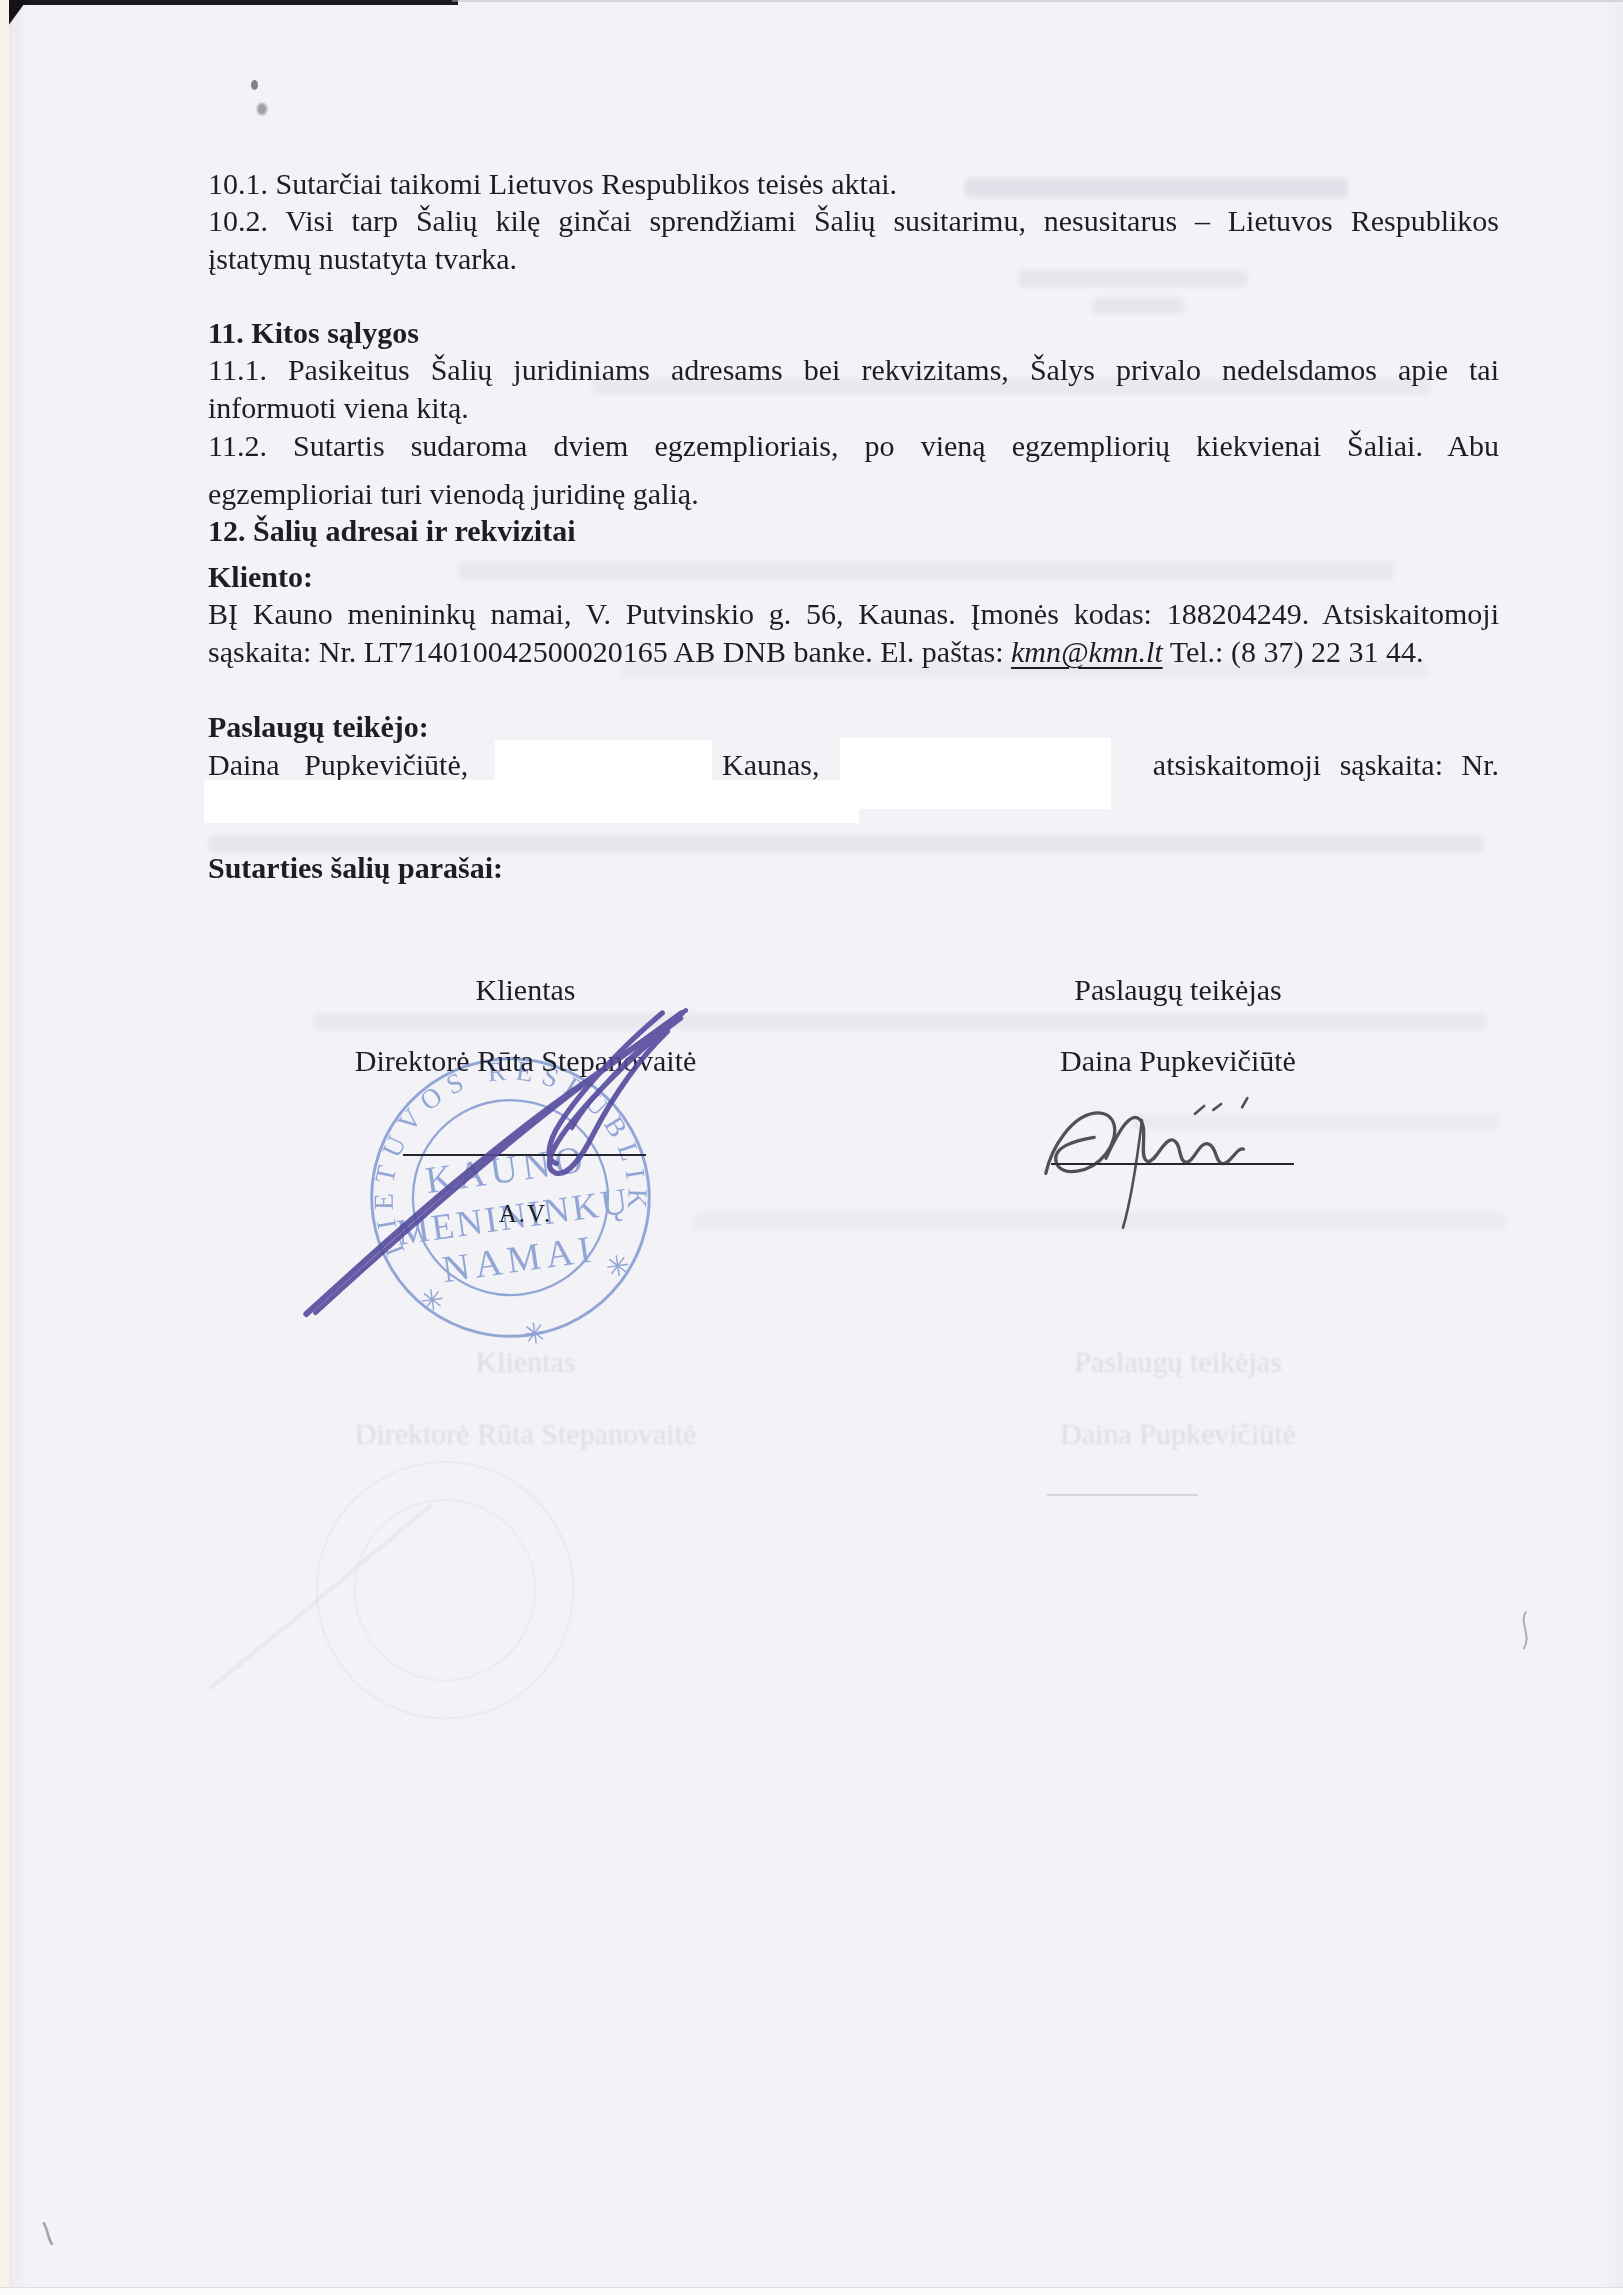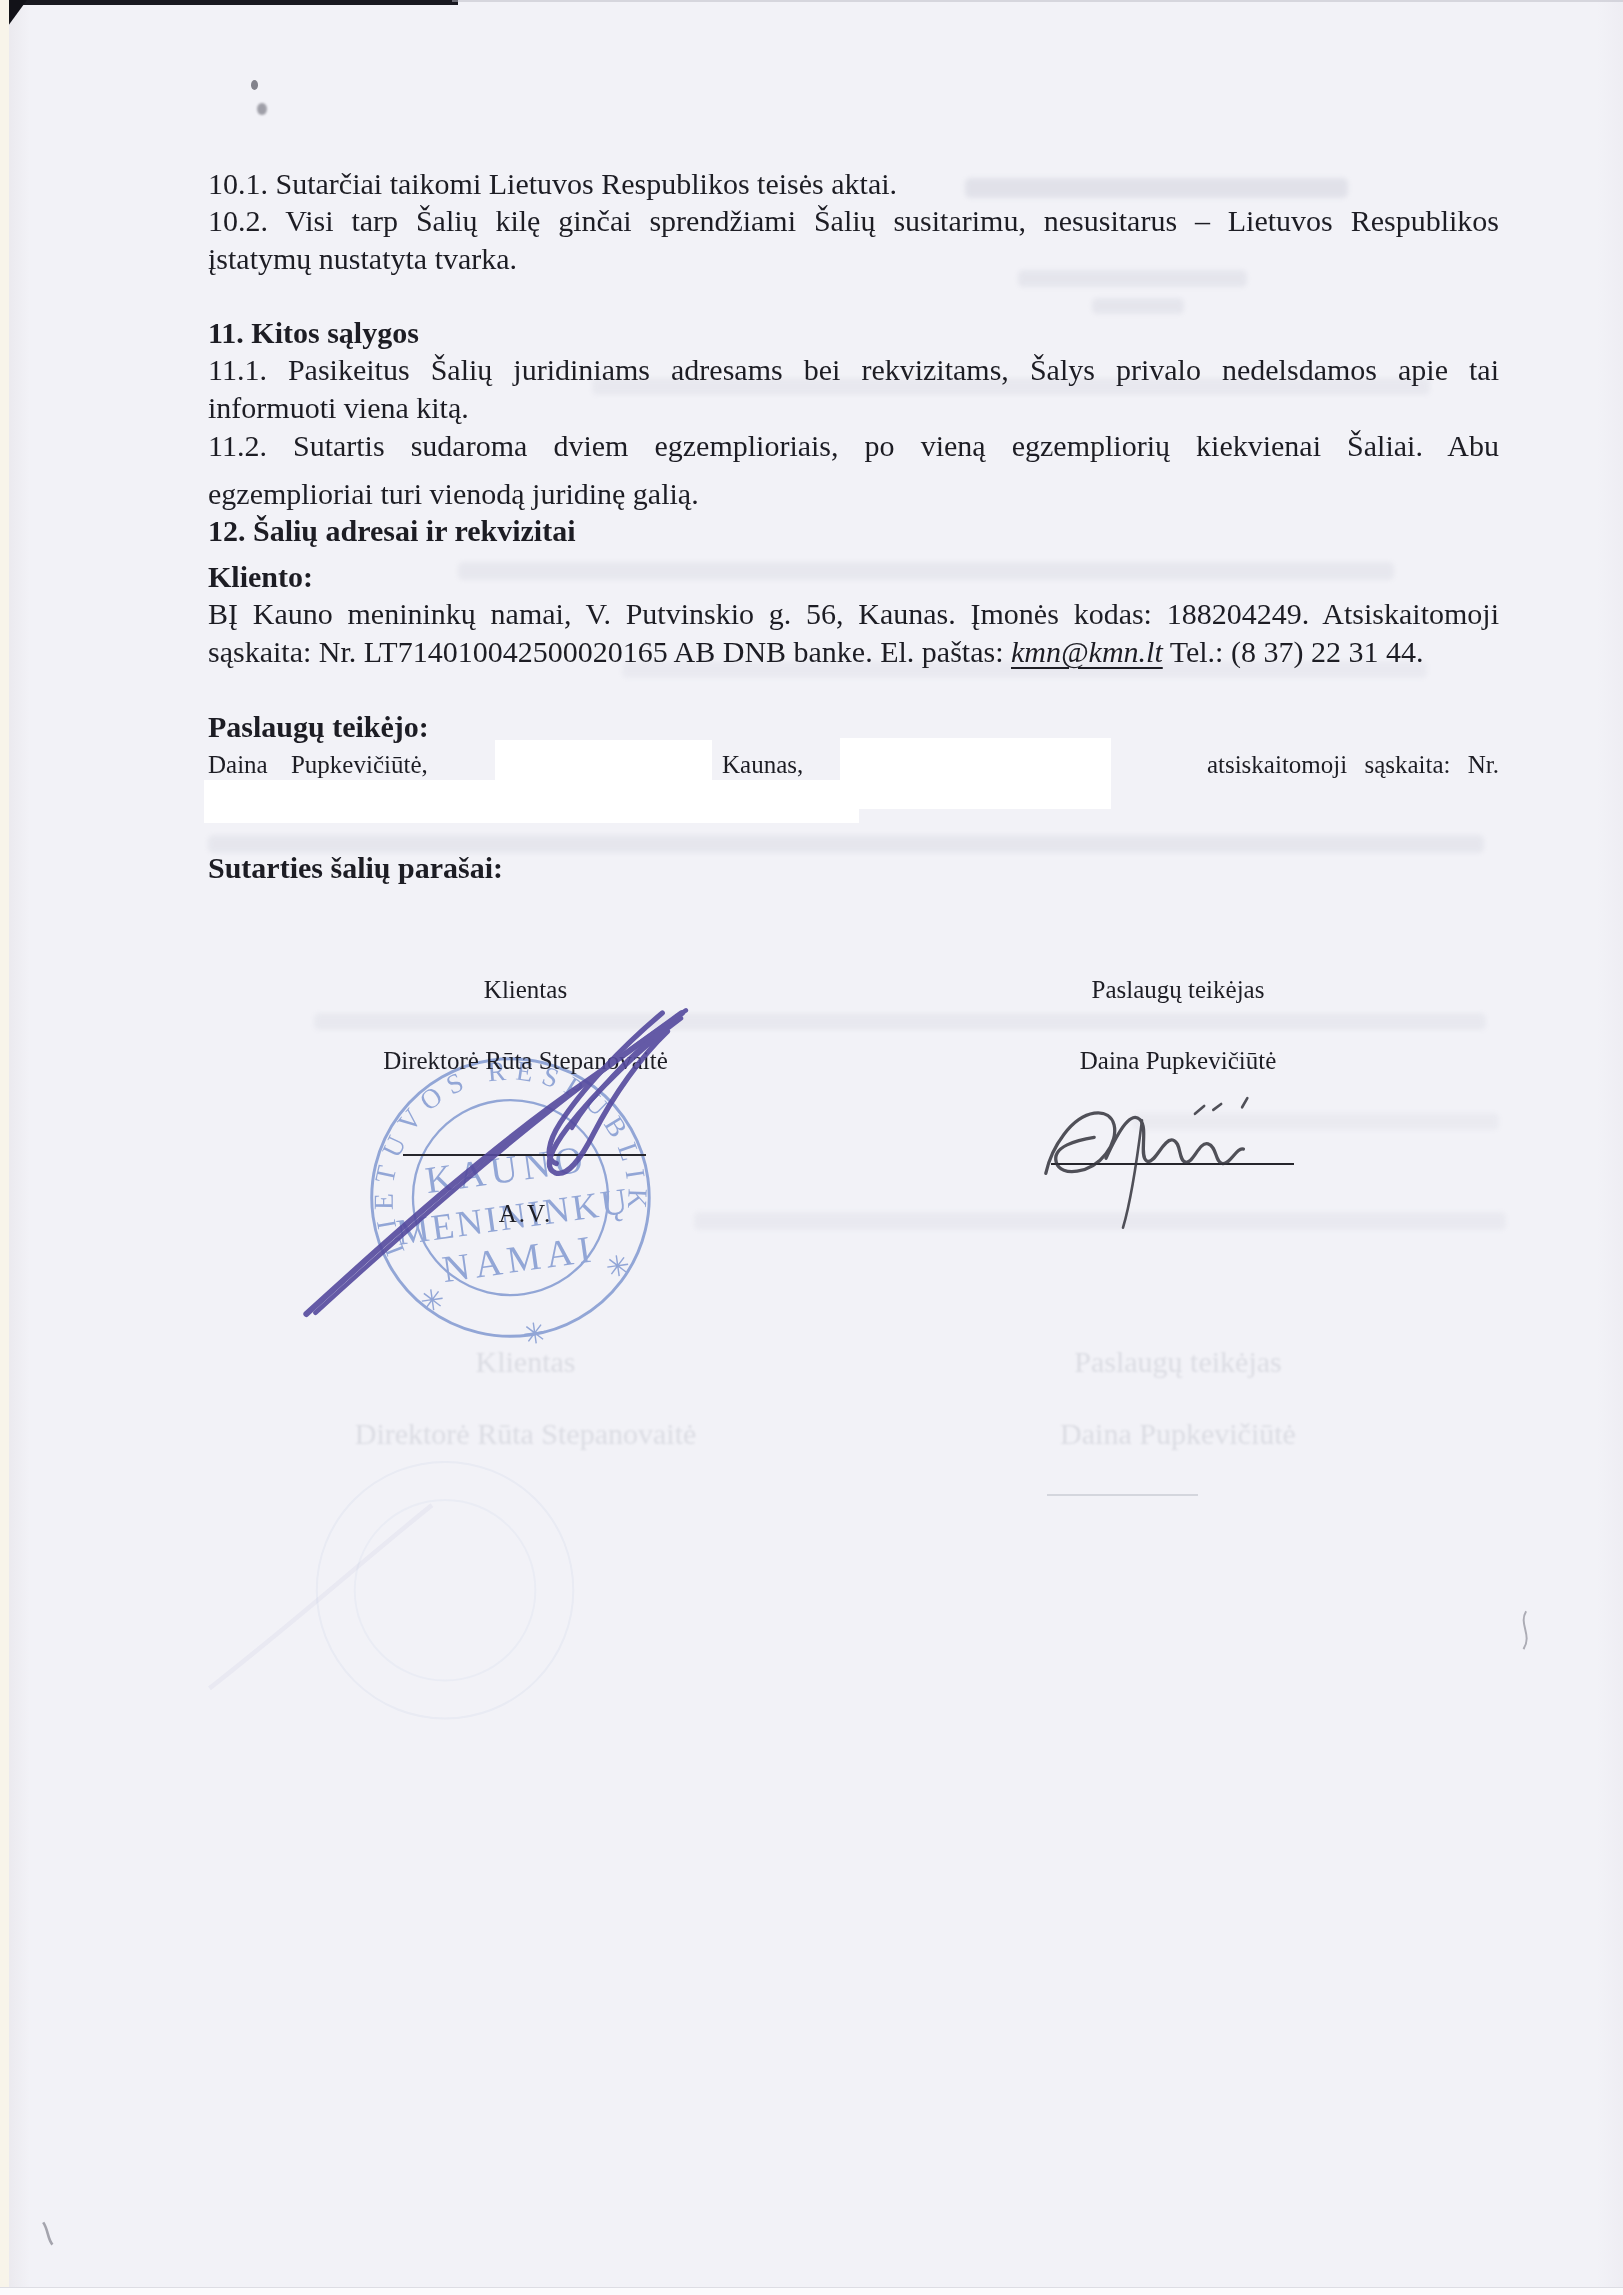--- a/index.html
+++ b/index.html
@@ -22,21 +22,21 @@
   .speck{position:absolute;border-radius:50%;background:#5d5d68;}
   
   .ghost-bar{position:absolute;height:19.6px;background:#8b90a6;filter:blur(2.6px);border-radius:5.2px;}
   .ghost-text{position:absolute;font-size:30px;line-height:37px;color:#6a7080;opacity:.17;filter:blur(1.3px);text-align:center;}
   .ghost-line{position:absolute;height:2px;background:#8a8f9e;opacity:.28;filter:blur(0.7px);}
   
   .line{position:absolute;left:208px;width:1291px;font-size:30px;line-height:37px;}
   .just{text-align:justify;text-align-last:justify;}
   .hd{font-weight:bold;}
   .hdplain{font-weight:bold;}
-  .seg{position:absolute;font-size:25px;line-height:37px;}
+  .seg{position:absolute;font-size:30px;line-height:37px;}
   a.mail{color:#1d1d24;text-decoration:underline;text-decoration-thickness:2px;text-underline-offset:4.6px;font-style:italic;}
   .redaction{position:absolute;background:#ffffff;}
   .center{text-align:center;}
   .sigline{position:absolute;height:2px;background:#26262c;}
   .av{position:absolute;font-size:25px;font-weight:normal;letter-spacing:2px;}
   svg{position:absolute;left:0;top:0;}
   #stampsvg{z-index:2;filter:blur(0.3px);}
   .textlayer{position:relative;z-index:5;}
   #inksvg{z-index:8;}
   .ghostlayer{z-index:1;}

